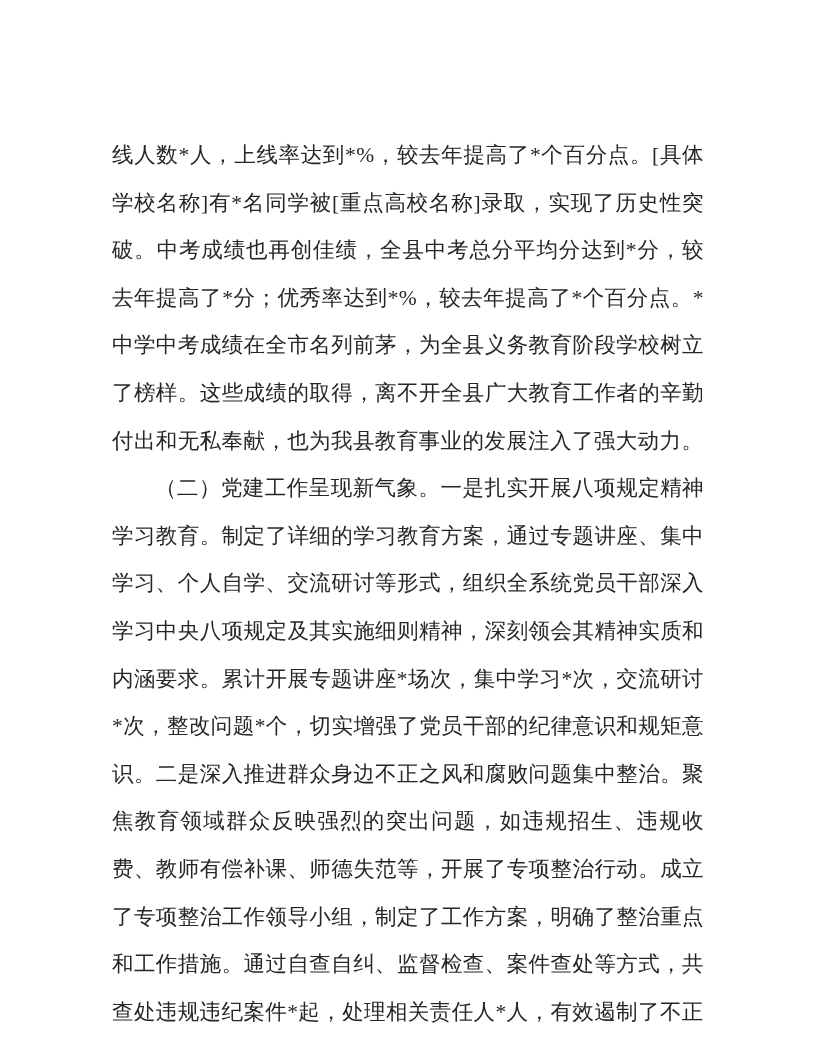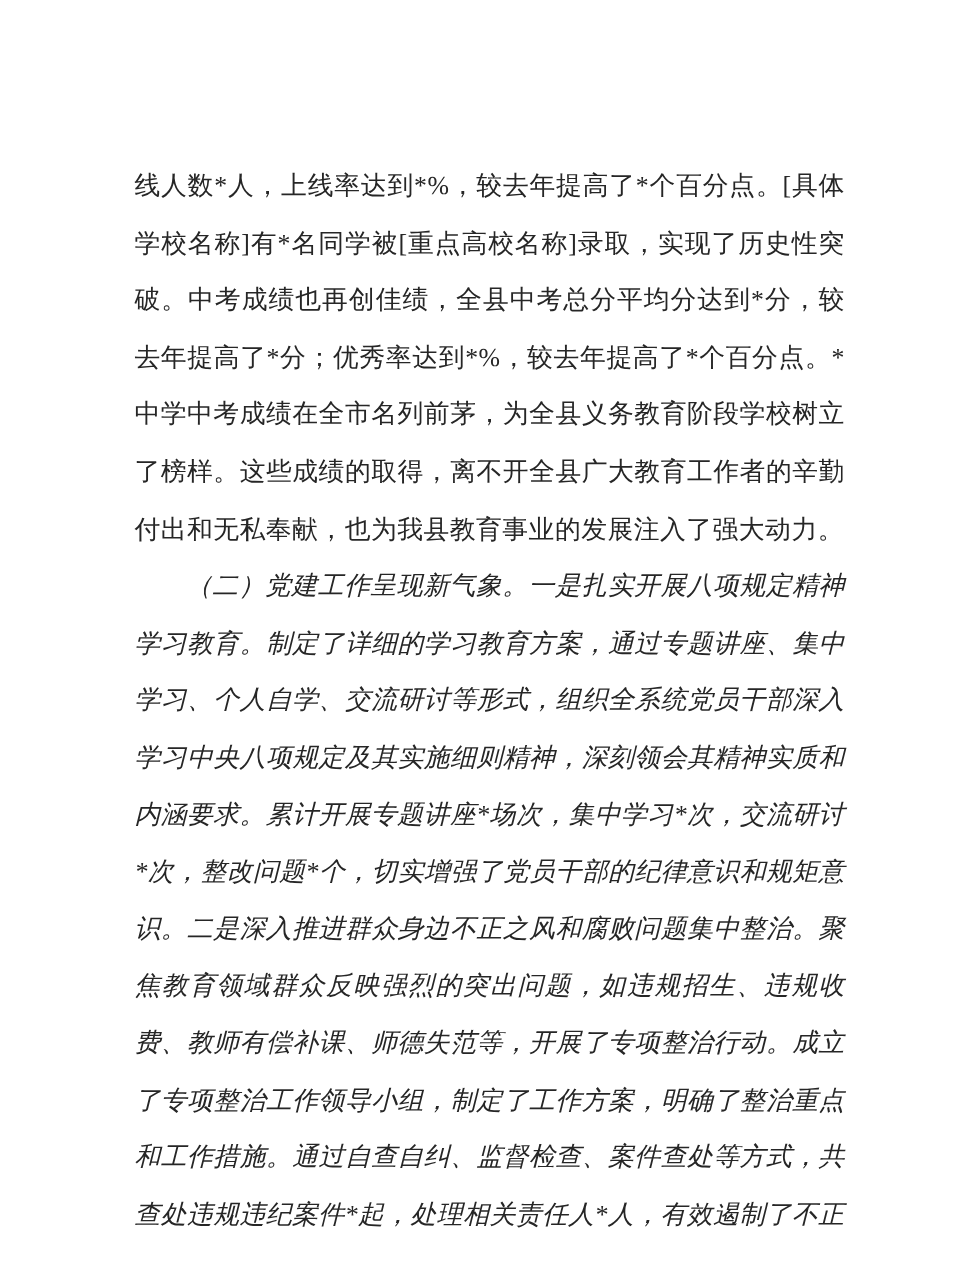--- a/index.html
+++ b/index.html
@@ -23,21 +23,20 @@
     font-size: 21.5px;
     line-height: 47.6px;
     color: #262626;
     text-align: justify;
     text-justify: inter-ideograph;
     letter-spacing: 0.4px;
     word-break: break-all;
   }
   .para.indent {
     text-indent: 2em;
-    font-style: italic;
   }
 </style>
 </head>
 <body>
 
 <div class="page">
   <p class="para">线人数*人，上线率达到*%，较去年提高了*个百分点。[具体学校名称]有*名同学被[重点高校名称]录取，实现了历史性突破。中考成绩也再创佳绩，全县中考总分平均分达到*分，较去年提高了*分；优秀率达到*%，较去年提高了*个百分点。*中学中考成绩在全市名列前茅，为全县义务教育阶段学校树立了榜样。这些成绩的取得，离不开全县广大教育工作者的辛勤付出和无私奉献，也为我县教育事业的发展注入了强大动力。</p>
   <p class="para indent">（二）党建工作呈现新气象。一是扎实开展八项规定精神学习教育。制定了详细的学习教育方案，通过专题讲座、集中学习、个人自学、交流研讨等形式，组织全系统党员干部深入学习中央八项规定及其实施细则精神，深刻领会其精神实质和内涵要求。累计开展专题讲座*场次，集中学习*次，交流研讨*次，整改问题*个，切实增强了党员干部的纪律意识和规矩意识。二是深入推进群众身边不正之风和腐败问题集中整治。聚焦教育领域群众反映强烈的突出问题，如违规招生、违规收费、教师有偿补课、师德失范等，开展了专项整治行动。成立了专项整治工作领导小组，制定了工作方案，明确了整治重点和工作措施。通过自查自纠、监督检查、案件查处等方式，共查处违规违纪案件*起，处理相关责任人*人，有效遏制了不正</p>
 </div>
 

